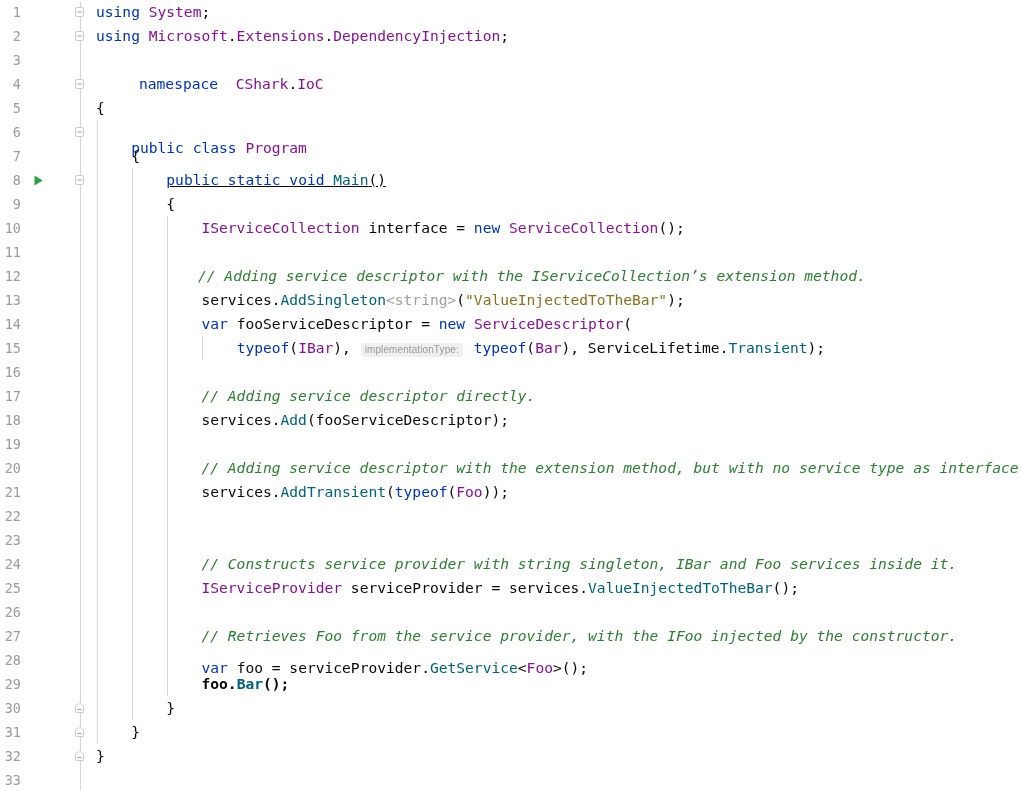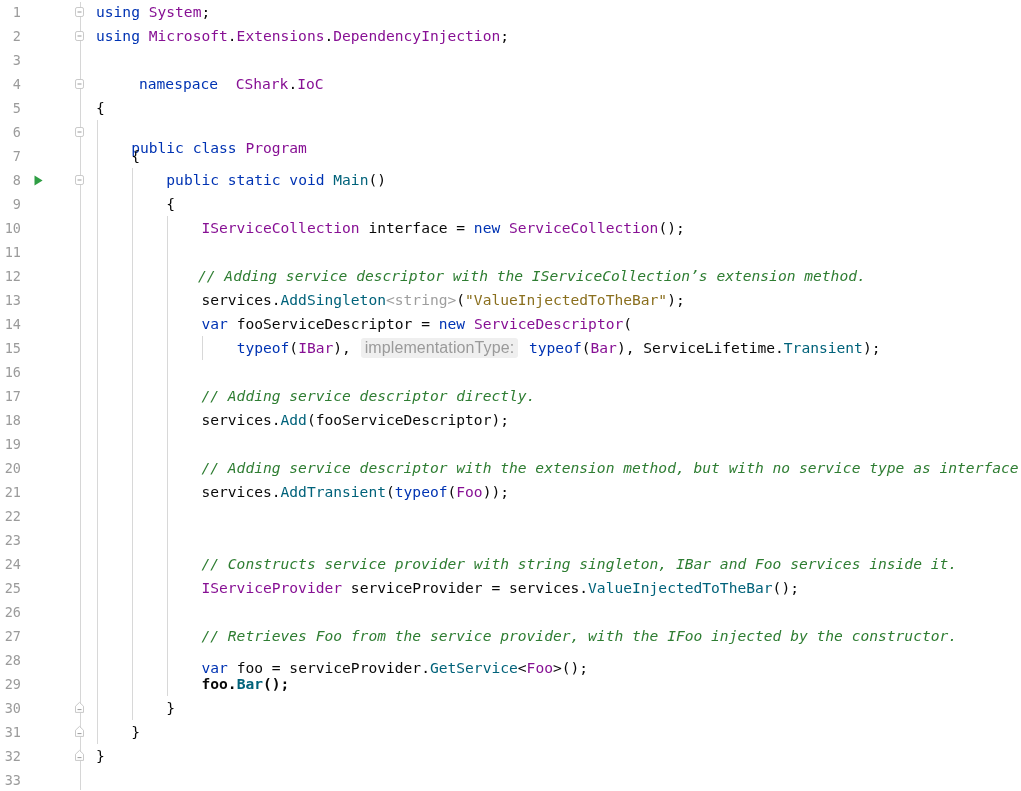--- a/index.html
+++ b/index.html
@@ -94,21 +94,21 @@
   .type { color: #871094; }            
   .meth { color: #00627A; }            
   .str  { color: #8A6F1E; }            
   .cmt  { color: #2E7D32; font-style: italic; }  
   .gry  { color: #9e9e9e; }            
   .pln  { color: #080808; }
 
   
   .hint {
     font-family: "Liberation Sans", sans-serif;
-    font-size: 16px;
+    font-size: 10px;
     color: #9a9a9a;
     background: #efefef;
     border-radius: 3px;
     padding: 1px 4px 2px 4px;
     margin: 0 2px 0 1px;
     letter-spacing: 0.1px;
   }
 </style>
 </head>
 <body>
@@ -220,21 +220,21 @@
         <div class="iguide" style="left: 74.82px; top: 216px; height: 480px;"></div>
         <div class="iguide" style="left: 109.98px; top: 336px; height: 24px;"></div>
       </div>
     <div id="code-rows">
         <div class="row" style="top: 0px; left: 4px;"><span class="kw">using </span><span class="type">System</span><span class="pln">;</span></div>
         <div class="row" style="top: 24px; left: 4px;"><span class="kw">using </span><span class="type">Microsoft</span><span class="pln">.</span><span class="type">Extensions</span><span class="pln">.</span><span class="type">DependencyInjection</span><span class="pln">;</span></div>
         <div class="row" style="top: 72px; left: 4px; margin-left: 43px;"><span class="kw">namespace</span><span class="pln">  </span><span class="type">CShark</span><span class="pln">.</span><span class="type">IoC</span></div>
         <div class="row" style="top: 96px; left: 4px;"><span class="pln">{</span></div>
         <div class="row" style="top: 136px; left: 39.16px;"><span class="kw">public </span><span class="kw">class </span><span class="type">Program</span></div>
         <div class="row" style="top: 144px; left: 39.16px;"><span class="pln">{</span></div>
-        <div class="row" style="top: 168px; left: 74.32px;"><span class="kw">public </span><span class="kw">static </span><span class="kw">void </span><span class="meth">Main</span><span class="pln">()</span></div>
+        <div class="row" style="top: 168px; left: 74.32px; text-decoration: underline;"><span class="kw">public </span><span class="kw">static </span><span class="kw">void </span><span class="meth">Main</span><span class="pln">()</span></div>
         <div class="row" style="top: 192px; left: 74.32px;"><span class="pln">{</span></div>
         <div class="row" style="top: 216px; left: 109.48px;"><span class="type">IServiceCollection</span><span class="pln"> interface = </span><span class="kw">new </span><span class="type">ServiceCollection</span><span class="pln">();</span></div>
         <div class="row" style="top: 264px; left: 106px;"><span class="cmt">// Adding service descriptor with the IServiceCollection’s extension method.</span></div>
         <div class="row" style="top: 288px; left: 109.48px;"><span class="pln">services.</span><span class="meth">AddSingleton</span><span class="gry">&lt;string&gt;</span><span class="pln">(</span><span class="str">"ValueInjectedToTheBar"</span><span class="pln">);</span></div>
         <div class="row" style="top: 312px; left: 109.48px;"><span class="kw">var </span><span class="pln">fooServiceDescriptor = </span><span class="kw">new </span><span class="type">ServiceDescriptor</span><span class="pln">(</span></div>
         <div class="row" style="top: 336px; left: 144.64px;"><span class="kw">typeof</span><span class="pln">(</span><span class="type">IBar</span><span class="pln">), </span><span class="hint">implementationType:</span><span class="pln"> </span><span class="kw">typeof</span><span class="pln">(</span><span class="type">Bar</span><span class="pln">), </span><span class="pln">ServiceLifetime</span><span class="pln">.</span><span class="meth">Transient</span><span class="pln">);</span></div>
         <div class="row" style="top: 384px; left: 109.48px;"><span class="cmt">// Adding service descriptor directly.</span></div>
         <div class="row" style="top: 408px; left: 109.48px;"><span class="pln">services.</span><span class="meth">Add</span><span class="pln">(fooServiceDescriptor);</span></div>
         <div class="row" style="top: 456px; left: 109.48px;"><span class="cmt">// Adding service descriptor with the extension method, but with no service type as interface.</span></div>
         <div class="row" style="top: 480px; left: 109.48px;"><span class="pln">services.</span><span class="meth">AddTransient</span><span class="pln">(</span><span class="kw">typeof</span><span class="pln">(</span><span class="type">Foo</span><span class="pln">));</span></div>

